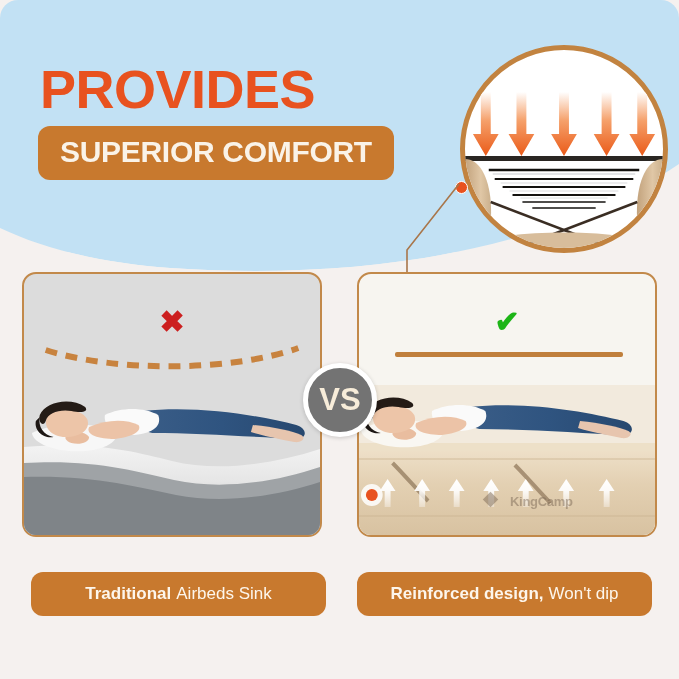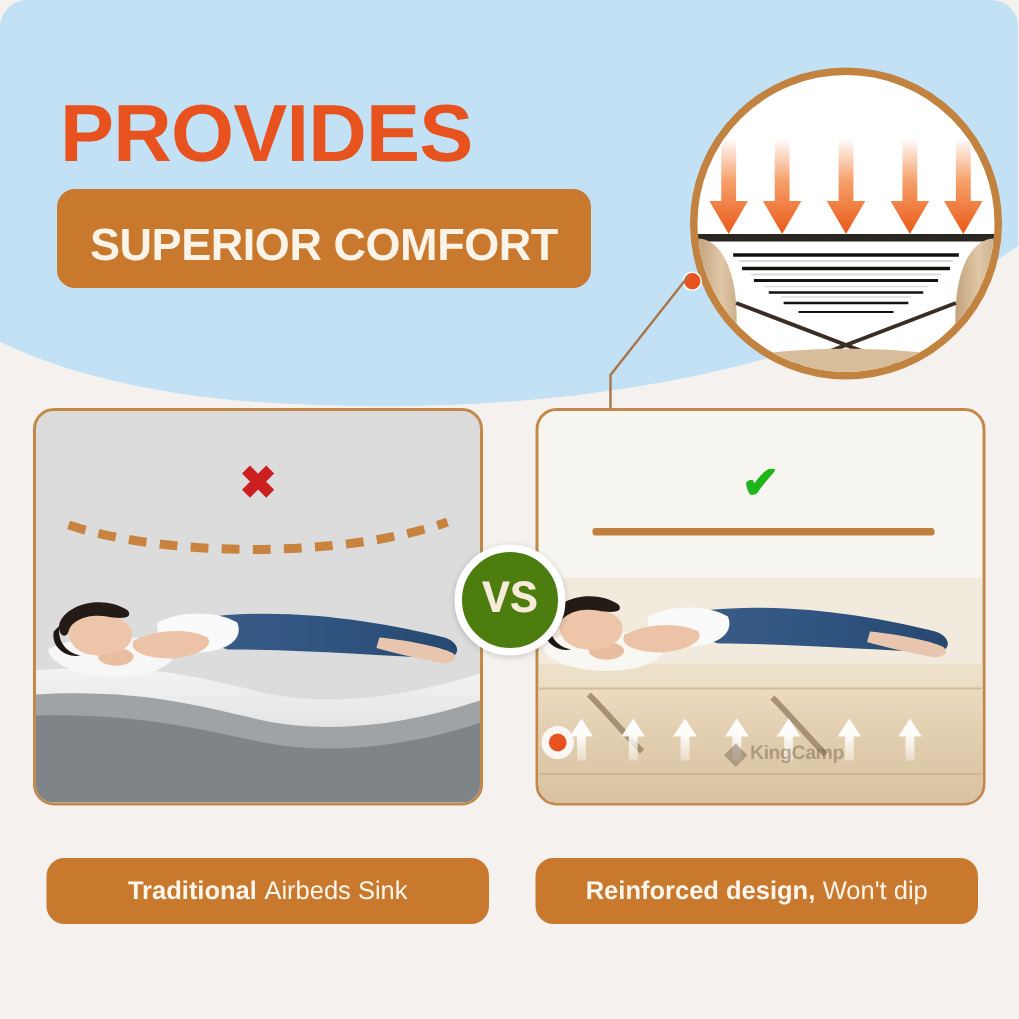--- a/index.html
+++ b/index.html
@@ -29,21 +29,21 @@
   .headline{
     position:absolute;left:40px;top:62px;
     font-size:54px;font-weight:bold;letter-spacing:-0.5px;
     color:#e8521f;line-height:1;
     white-space:nowrap;
   }
   .sub-pill{
     position:absolute;left:38px;top:126px;
     background:#c8792e;
     border-radius:12px;
-    padding:21px 22px 11px 22px;
+    padding:9px 22px 11px 22px;
     color:#faf3e8;
     font-size:30px;font-weight:bold;letter-spacing:-0.3px;
     white-space:nowrap;
   }
 
   
   .callout{
     position:absolute;left:460px;top:45px;width:208px;height:208px;
     border-radius:50%;
     border:5px solid #c28340;
@@ -76,28 +76,27 @@
   .flatline{
     position:absolute;left:36px;top:78px;width:228px;height:5px;
     background:#c07f3c;border-radius:2px;
   }
 
   .photo{position:absolute;left:0;bottom:0;width:100%;height:150px;}
 
   
   .vs{
     position:absolute;left:303px;top:363px;width:74px;height:74px;
-    border-radius:50%;background:#4d7c0f;
+    border-radius:50%;background:#737373;
     border:5px solid #ffffff;
     box-sizing:border-box;
     display:flex;align-items:center;justify-content:center;
     color:#f7ecd9;font-size:31px;font-weight:bold;letter-spacing:0px;
     box-shadow:0 1px 4px rgba(0,0,0,0.18);
     z-index:6;
-    font-family:Liberation Mono, monospace;
   }
 
   
   .cap{
     position:absolute;top:572px;height:44px;
     background:#c8792e;border-radius:12px;
     display:flex;align-items:center;justify-content:center;
     color:#fdf6ec;font-size:17px;white-space:nowrap;
     box-sizing:border-box;padding:0 14px;
   }
@@ -290,21 +289,21 @@
 
       <path d="M58,38 C76,30 96,30 108,36 C112,42 102,48 84,50 C68,50 54,46 58,38 Z" fill="#ecc3a7"></path>
       <path d="M36,46 C44,42 54,42 58,48 C58,54 48,56 40,54 C34,52 32,48 36,46 Z" fill="#e9bd9f"></path>
 
       <path d="M16,26 C30,18 50,20 56,30 C60,40 50,48 34,48 C20,48 10,38 16,26 Z" fill="#edc5a8"></path>
 
       <path d="M8,26 C14,12 40,8 54,18 C58,23 50,24 40,22 C28,20 16,24 14,32 C12,38 6,34 8,26 Z" fill="#241b16"></path>
       <path d="M8,28 C6,38 12,46 22,48 C12,50 2,42 4,32 Z" fill="#1d1714"></path>
     </svg>
 
-    <div style="position:absolute;left:126px;top:220px;display:flex;align-items:flex-end;gap:4px;opacity:.5;">
+    <div style="position:absolute;left:126px;top:220px;display:flex;align-items:flex-start;gap:14px;opacity:.5;">
       <span style="display:inline-block;width:11px;height:11px;background:#7d6a57;transform:rotate(45deg);"></span>
       <span class="brand-txt">KingCamp</span>
     </div>
   </div>
 
   <div class="vs">VS</div>
 
   <div class="cap cap-left">
     <b>Traditional</b>
     <span class="norm">Airbeds Sink</span>

